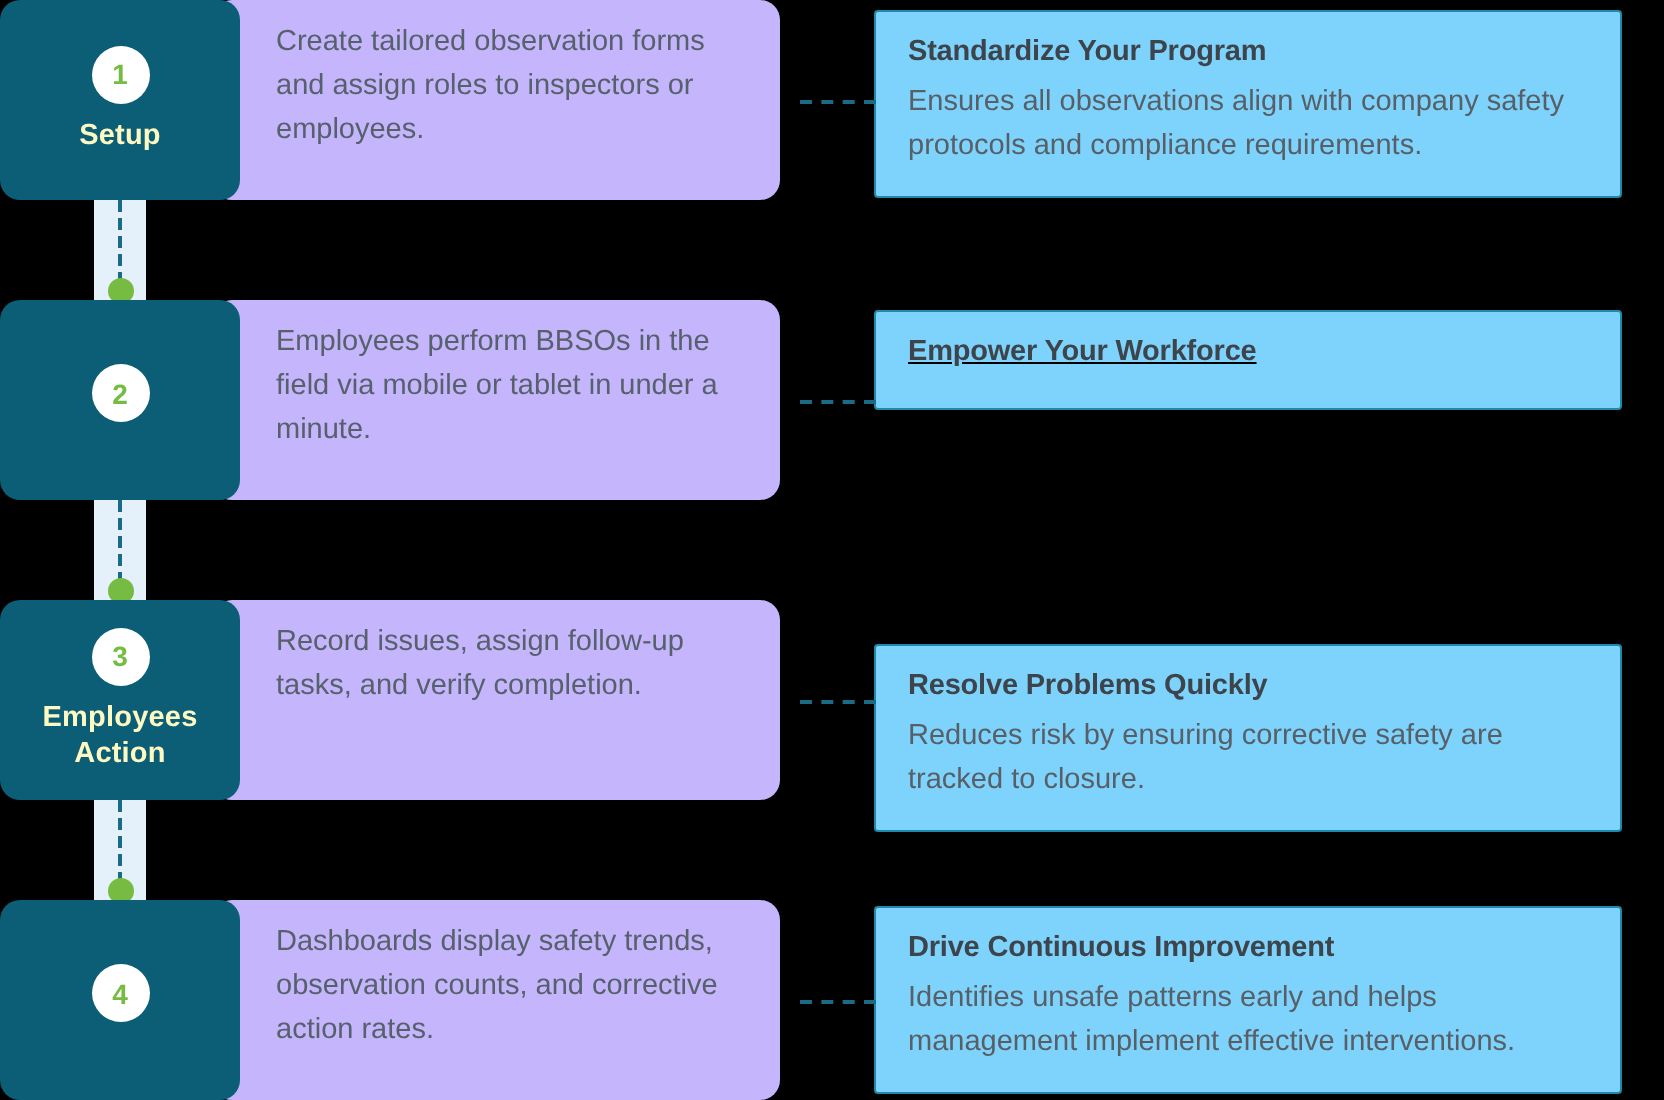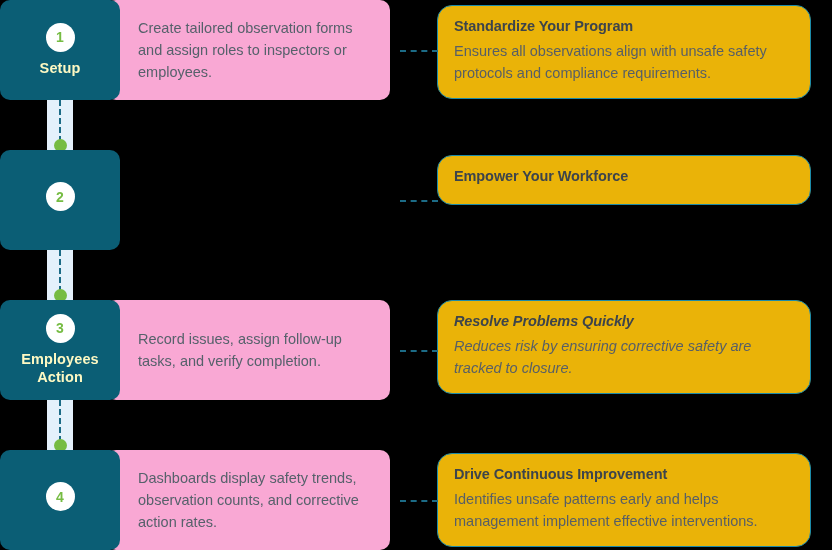--- a/index.html
+++ b/index.html
@@ -95,24 +95,24 @@
     font-size: 14.5px;
     font-weight: bold;
     line-height: 1.25;
     text-align: center;
     letter-spacing: 0.1px;
   }
 
   .desc-card {
     width: 284px;
     margin-left: -14px;
-    background: #f9a8d4;
+    background: #c4b5fd;
     border-radius: 10px;
     display: flex;
-    align-items: center;
+    align-items: flex-start;
     padding: 10px 18px 10px 32px;
     z-index: 1;
   }
 
   .desc-text {
     color: #56616b;
     font-size: 14.5px;
     line-height: 1.52;
   }
 
@@ -123,23 +123,23 @@
     width: 38px;
     height: 0;
     border-top: 2px dashed #1c6b86;
     z-index: 2;
   }
 
   .benefit-card {
     position: absolute;
     left: 437px;
     width: 374px;
-    background: #eab308;
+    background: #7dd3fc;
     border: 1.5px solid #1c8aa8;
-    border-radius: 15px;
+    border-radius: 2px;
     padding: 12px 16px 13px 16px;
   }
 
   .benefit-title {
     color: #3d444b;
     font-size: 14.5px;
     font-weight: bold;
     margin-bottom: 7px;
     letter-spacing: -0.1px;
   }
@@ -174,48 +174,51 @@
         <div class="step-badge">1</div>
         <div class="step-title">Setup</div>
       </div>
       <div class="desc-card">
         <div class="desc-text">Create tailored observation forms and assign roles to inspectors or employees.</div>
       </div>
     </div>
     <div class="hlink" style="top:50px;"></div>
     <div class="benefit-card" style="top:5px;">
       <div class="benefit-title">Standardize Your Program</div>
-      <div class="benefit-text">Ensures all observations align with unsafe safety protocols and compliance requirements.</div>
+      <div class="benefit-text">Ensures all observations align with company safety protocols and compliance requirements.</div>
     </div>
   </div>
 
   <div class="row" style="top:150px;height:100px;">
     <div class="left-group" style="height:100px;">
       <div class="step-block">
         <div class="step-badge">2</div>
       </div>
-    </div>
-    <div class="hlink" style="top:50px;"></div>
-    <div class="benefit-card" style="top:5px;">
+      <div class="desc-card">
+        <div class="desc-text">Employees perform BBSOs in the field via mobile or tablet in under a minute.</div>
+      </div>
+    </div>
+    <div class="hlink" style="top:50px;"></div>
+    <div class="benefit-card" style="top:5px;text-decoration:underline;">
       <div class="benefit-title">Empower Your Workforce</div>
     </div>
   </div>
 
   <div class="row" style="top:300px;height:100px;">
     <div class="left-group" style="height:100px;">
       <div class="step-block">
         <div class="step-badge">3</div>
         <div class="step-title">Employees Action</div>
       </div>
       <div class="desc-card">
         <div class="desc-text">Record issues, assign follow-up tasks, and verify completion.</div>
       </div>
     </div>
     <div class="hlink" style="top:50px;"></div>
-    <div class="benefit-card" style="top:0;font-style:italic;">
+    <div class="benefit-card" style="top:22px;">
       <div class="benefit-title">Resolve Problems Quickly</div>
       <div class="benefit-text">Reduces risk by ensuring corrective safety are tracked to closure.</div>
     </div>
   </div>
 
   <div class="row" style="top:450px;height:100px;">
     <div class="left-group" style="height:100px;">
       <div class="step-block">
         <div class="step-badge">4</div>
       </div>

